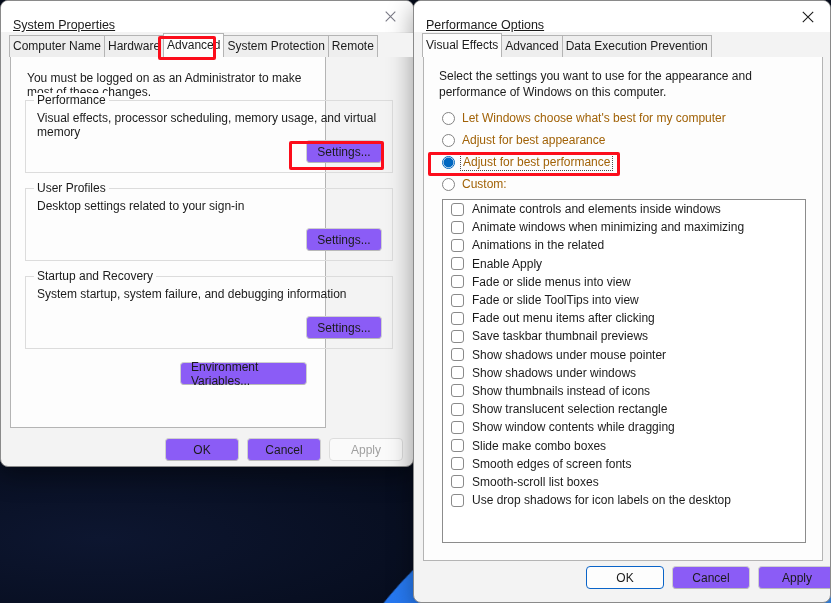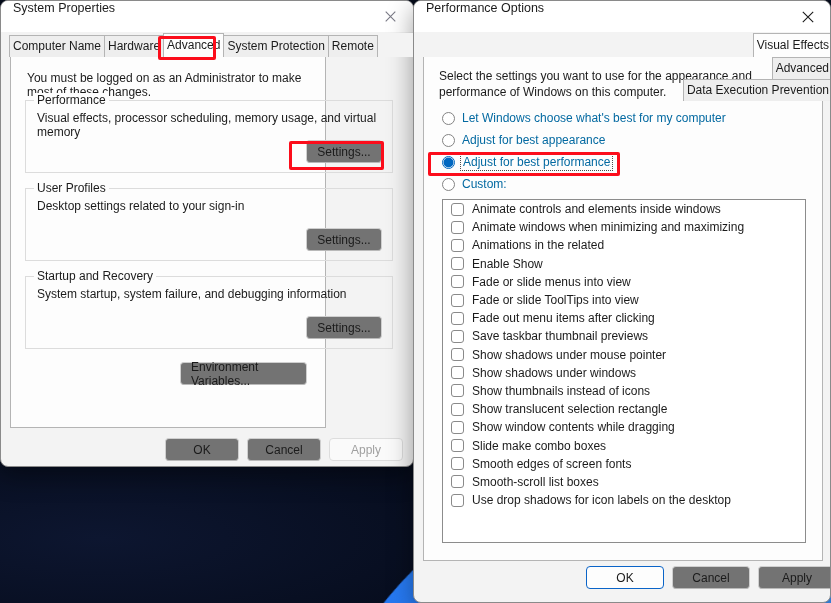--- a/index.html
+++ b/index.html
@@ -59,22 +59,23 @@
     border: 1px solid #8a8a8a;
     border-radius: 8px;
     box-shadow: 0 8px 26px rgba(0,0,0,.38);
     overflow: hidden;
     font-size: 12px;
     color: #1b1b1b;
   }
   .titlebar {
     height: 31px;
     background: #ffffff;
-    display: flex; align-items: flex-start;
+    display: flex; align-items: flex-end;
     position: relative;
+    text-decoration: underline;
   }
   .title-text {
     padding-left: 12px;
     font-size: 12.5px;
     color: #1b1b1b;
   }
   .close-btn {
     position: absolute; right: 0; top: 0;
     width: 45px; height: 31px;
     display: flex; align-items: center; justify-content: center;
@@ -139,21 +140,21 @@
     font-size: 12px;
     color: #1b1b1b;
   }
   .group-desc {
     position: absolute;
     left: 11px; top: 10px;
     font-size: 12px;
     color: #1b1b1b;
   }
   .btn {
-    background: #737373;
+    background: #8b5cf6;
     border: 1px solid #cfcfcf;
     border-bottom-color: #b9b9b9;
     border-radius: 4px;
     font-family: "Liberation Sans", sans-serif;
     font-size: 12px;
     color: #1b1b1b;
     height: 23px;
     display: inline-flex;
     align-items: center;
     justify-content: center;
@@ -181,21 +182,21 @@
 
   .intro {
     position: absolute; left: 15px; top: 11px;
     width: 345px;
     font-size: 12px; line-height: 16px; color: #1b1b1b;
   }
   .radio-row {
     position: absolute;
     left: 18px;
     display: flex; align-items: center;
-    font-size: 12px; color: #0369a1;
+    font-size: 12px; color: #a16207;
     cursor: default;
   }
   .radio {
     width: 13px; height: 13px;
     border: 1px solid #848484;
     border-radius: 50%;
     background: #fff;
     margin-right: 7px;
     flex: 0 0 auto;
     position: relative;
@@ -311,21 +312,21 @@
 
   <div class="titlebar">
     <span class="title-text">Performance Options</span>
     <div class="close-btn">
       <svg width="12" height="12" viewBox="0 0 12 12">
         <path d="M0.8,0.8 L11.2,11.2 M11.2,0.8 L0.8,11.2" stroke="#1b1b1b" stroke-width="1.1" fill="none"></path>
       </svg>
     </div>
   </div>
 
-  <div class="tabstrip" style="position:absolute; left:0; top:32px; width:418px;flex-direction:column;">
+  <div class="tabstrip" style="position:absolute; left:0; top:32px; width:418px;">
     <div class="tab active">Visual Effects</div>
     <div class="tab">Advanced</div>
     <div class="tab">Data Execution Prevention</div>
   </div>
 
   <div class="tabpage">
 
     <div class="intro">Select the settings you want to use for the appearance and performance of Windows on this computer.</div>
 
     <div class="radio-row" style="top:54px;">
@@ -357,21 +358,21 @@
         <div class="chk-row">
           <span class="chkbox"></span>
           <span>Animate windows when minimizing and maximizing</span>
         </div>
         <div class="chk-row">
           <span class="chkbox"></span>
           <span>Animations in the related</span>
         </div>
         <div class="chk-row">
           <span class="chkbox"></span>
-          <span>Enable Show</span>
+          <span>Enable Apply</span>
         </div>
         <div class="chk-row">
           <span class="chkbox"></span>
           <span>Fade or slide menus into view</span>
         </div>
         <div class="chk-row">
           <span class="chkbox"></span>
           <span>Fade or slide ToolTips into view</span>
         </div>
         <div class="chk-row">

